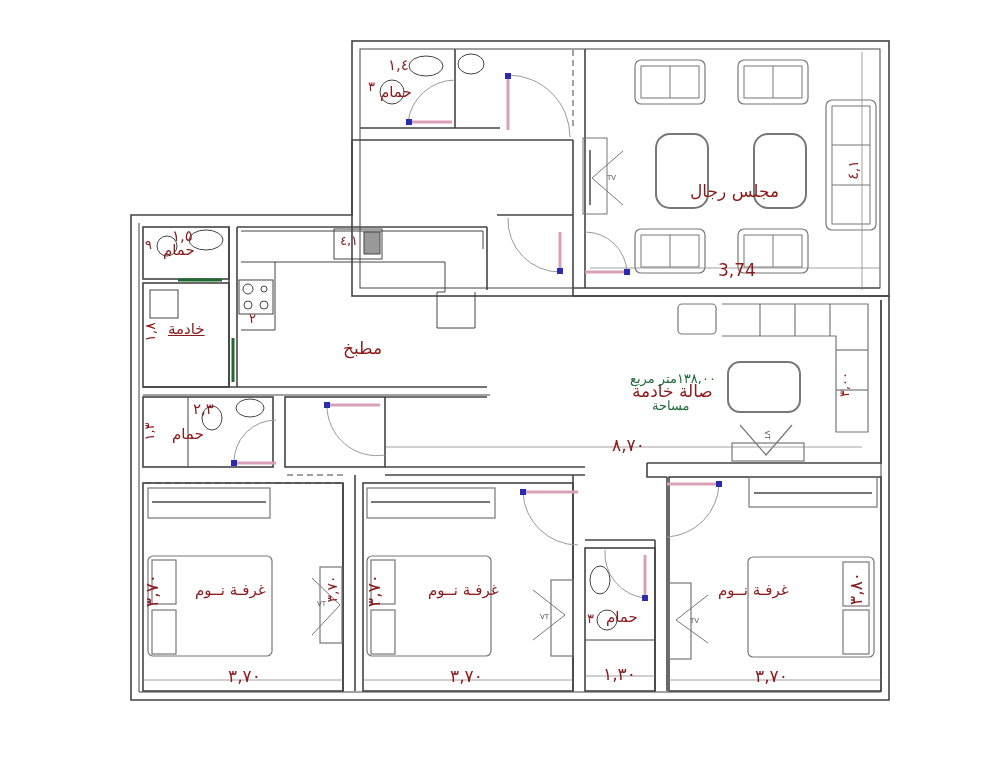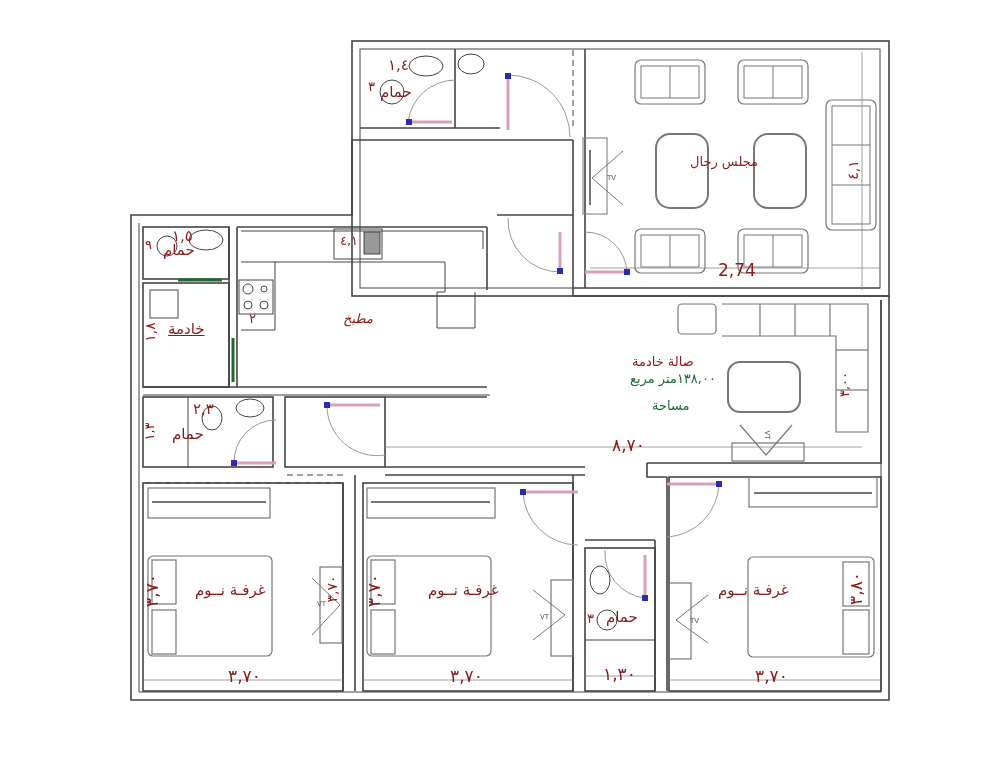--- a/index.html
+++ b/index.html
@@ -1,19 +1,19 @@
 <!DOCTYPE html>
 <html><head>
 <meta charset="utf-8">
 <style>
   html, body { margin:0; padding:0; background:#ffffff; }
   body { width:1000px; height:757px; position:relative; overflow:hidden; font-family:"DejaVu Sans", sans-serif; }
   #plan { position:absolute; left:0; top:0; width:1000px; height:757px; }
   .lbl { position:absolute; color:#8b1a1a; font-family:"DejaVu Sans", sans-serif; white-space:nowrap; direction:rtl; line-height:1; }
-  .lbl.big { font-size:13px; }
+  .lbl.big { font-size:17px;margin-top:28px; }
   .lbl.med { font-size:15px; }
   .lbl.small { font-size:13px; }
   .lbl.green { color:#1f6b3a; font-size:13px; }
   .dim { position:absolute; color:#8b1a1a; font-family:"DejaVu Sans", sans-serif; font-size:17px; white-space:nowrap; line-height:1; direction:rtl; }
   .dim.v { transform:rotate(-90deg); transform-origin:center; }
   .tvlbl { position:absolute; font-size:7px; color:#555; font-family:"DejaVu Sans", sans-serif; }
 </style>
 </head>
 <body>
 
@@ -210,30 +210,30 @@
   </g>
 
   <g fill="none" stroke="#777">
     <polyline points="312,578 340,605 312,635"></polyline>
     <polyline points="533,590 565,615 533,640"></polyline>
     <polyline points="708,595 676,620 708,643"></polyline>
   </g>
 </svg>
 
 <span class="lbl big" style="left:690px;top:155px;">مجلس رجال</span>
-<span class="dim" style="left:718px;top:262px;">2,74</span>
+<span class="dim" style="left:718px;top:262px;">3,74</span>
 <span class="dim v" style="left:843px;top:163px;font-size:14px;">٤,١</span>
 
 <span class="lbl big" style="left:632px;top:355px;">صالة خادمة</span>
 <span class="lbl green" style="left:630px;top:372px;">١٣٨,٠٠متر مربع</span>
-<span class="lbl green" style="left:652px;top:399px;">مساحة</span>
+<span class="lbl green" style="left:652px;top:399px;font-family:Liberation Serif, serif;">مساحة</span>
 <span class="dim" style="left:612px;top:437px;">٨,٧٠</span>
 <span class="dim v" style="left:832px;top:378px;font-size:13px;">٣,٠٠</span>
 
-<span class="lbl big" style="left:343px;top:312px;font-style:italic;">مطبخ</span>
+<span class="lbl big" style="left:343px;top:312px;">مطبخ</span>
 <span class="lbl small" style="left:340px;top:234px;">٤,١</span>
 <span class="lbl small" style="left:249px;top:312px;">٢</span>
 
 <span class="lbl med" style="left:168px;top:322px;text-decoration:underline;">خادمة</span>
 <span class="dim v" style="left:140px;top:325px;font-size:14px;">١,٨</span>
 
 <span class="lbl med" style="left:380px;top:85px;">حمام</span>
 <span class="lbl med" style="left:388px;top:58px;">١,٤</span>
 <span class="lbl small" style="left:368px;top:80px;">٣</span>
 

